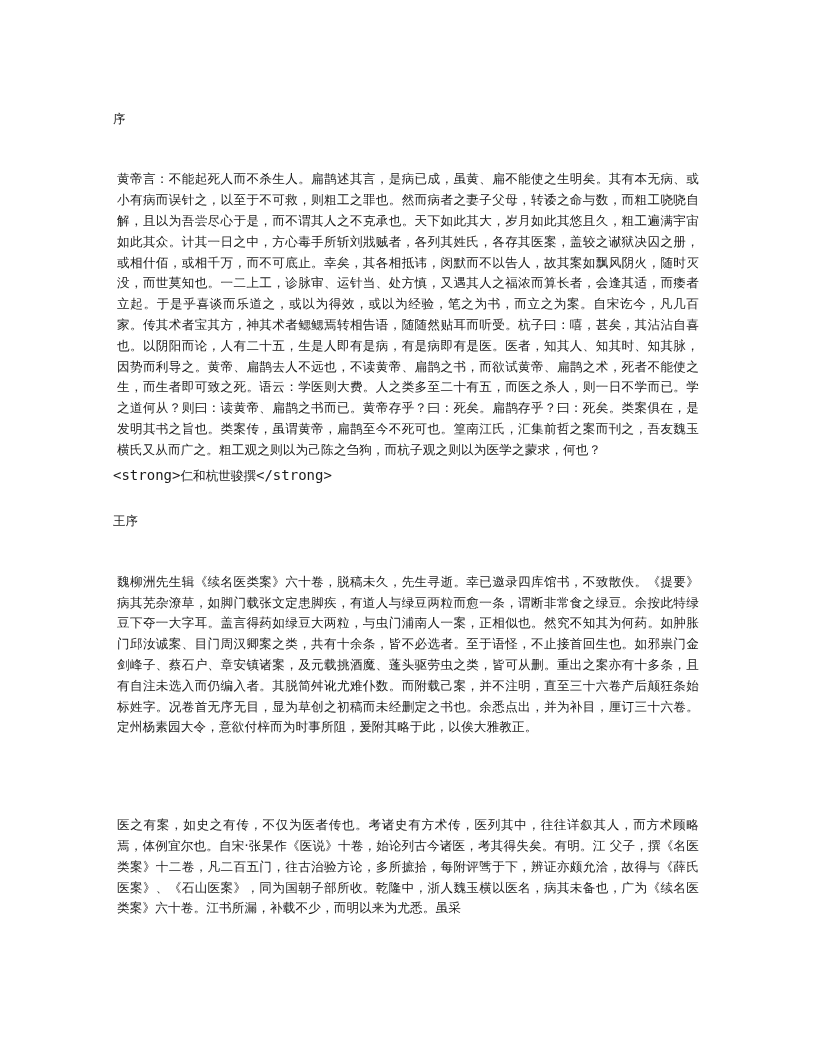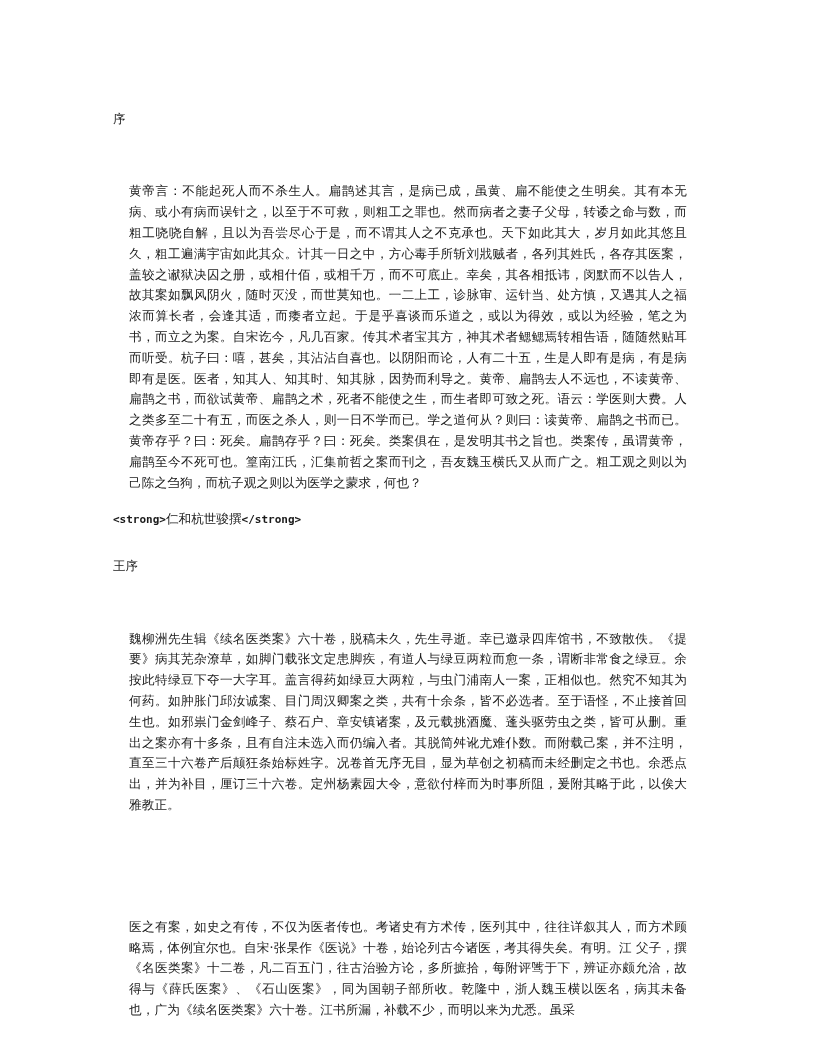--- a/index.html
+++ b/index.html
@@ -31,40 +31,39 @@
     line-height: 1.0;
     margin: 0 0 0 0;
     text-align: left;
     letter-spacing: 0.2px;
     color: #1a1a1a;
   }
   
   .para {
     font-size: 12.6px;
     line-height: 20.8px;
-    margin: 16px;
+    margin: 4px;
     text-align: justify;
     text-justify: inter-character;
     word-break: break-all;
     letter-spacing: 0.15px;
     color: #1a1a1a;
   }
   .gap-md { height: 29px; }
   .gap-xl { height: 40px; }
   .tagline {
     font-size: 12.6px;
     line-height: 20.8px;
     color: #1a1a1a;
     text-align: left;
     word-break: break-all;
   }
   .tagline .tagtext {
     font-family: "DejaVu Sans Mono", "Liberation Mono", monospace;
-    font-size: 11px;
-    font-weight: bold;
+    font-size: 14px;
   }
 </style>
 </head>
 <body>
 
 <div class="page">
   <div class="doc">
 
     <div class="heading">序</div>
 

